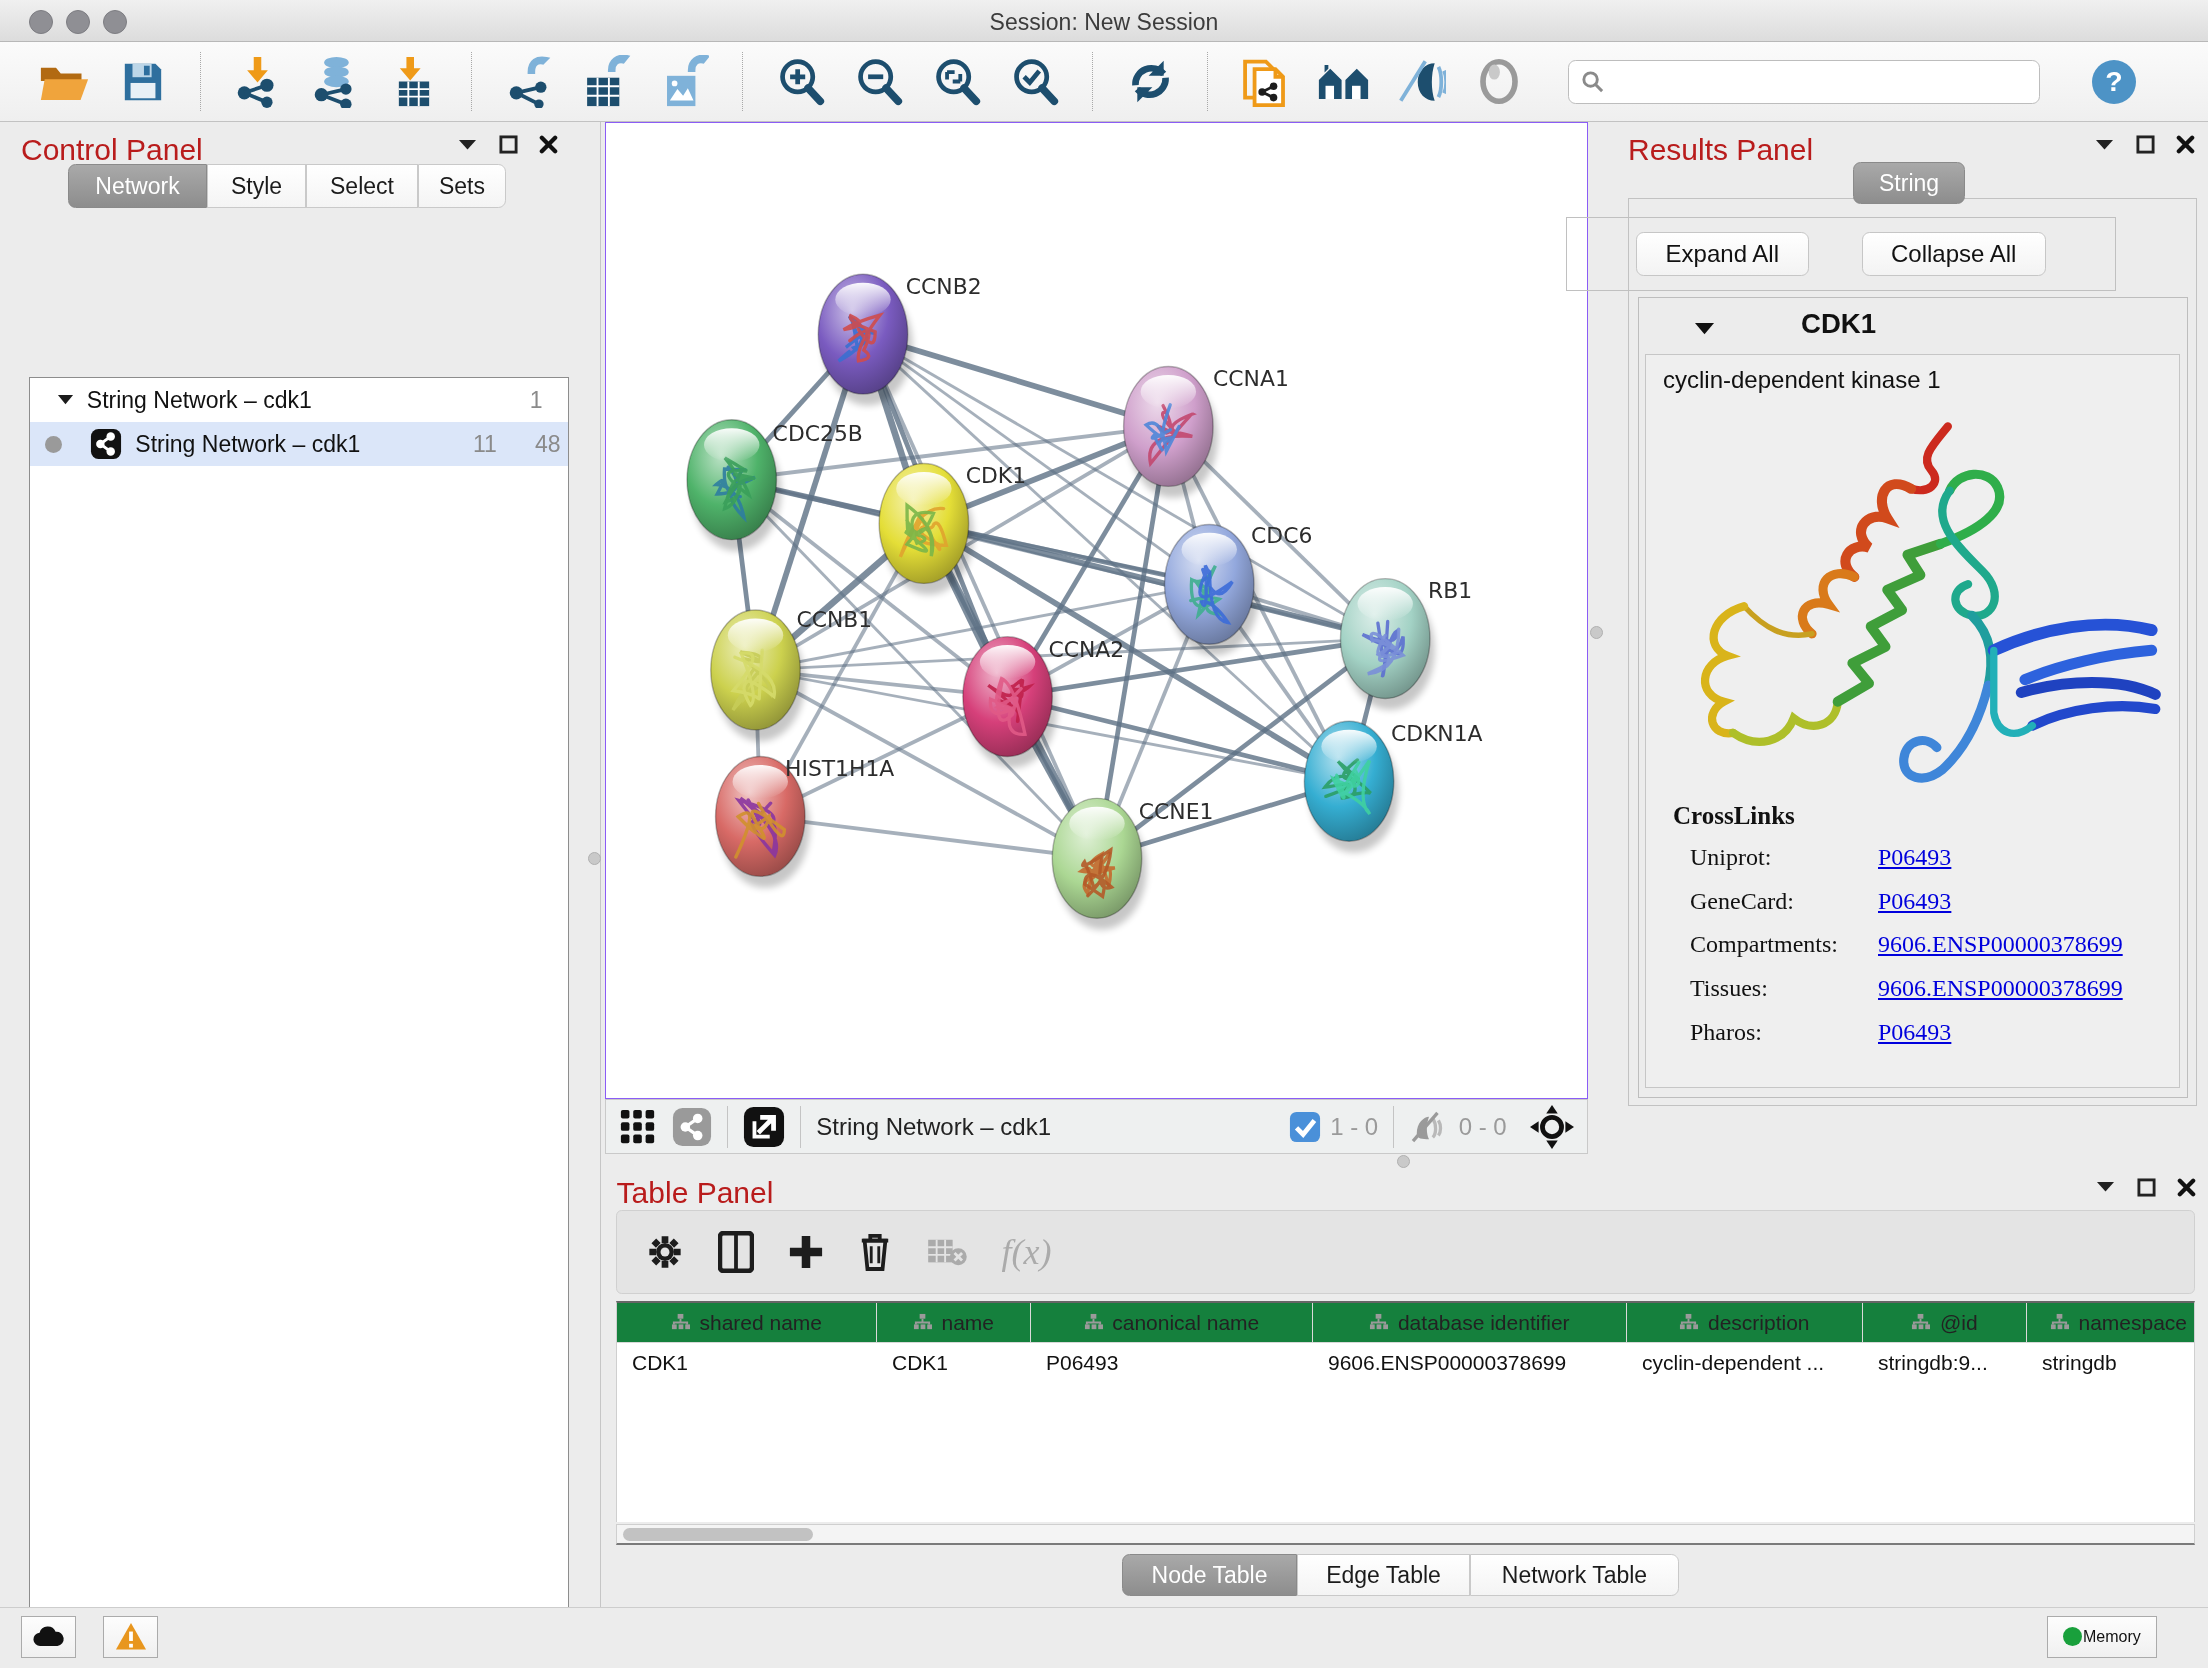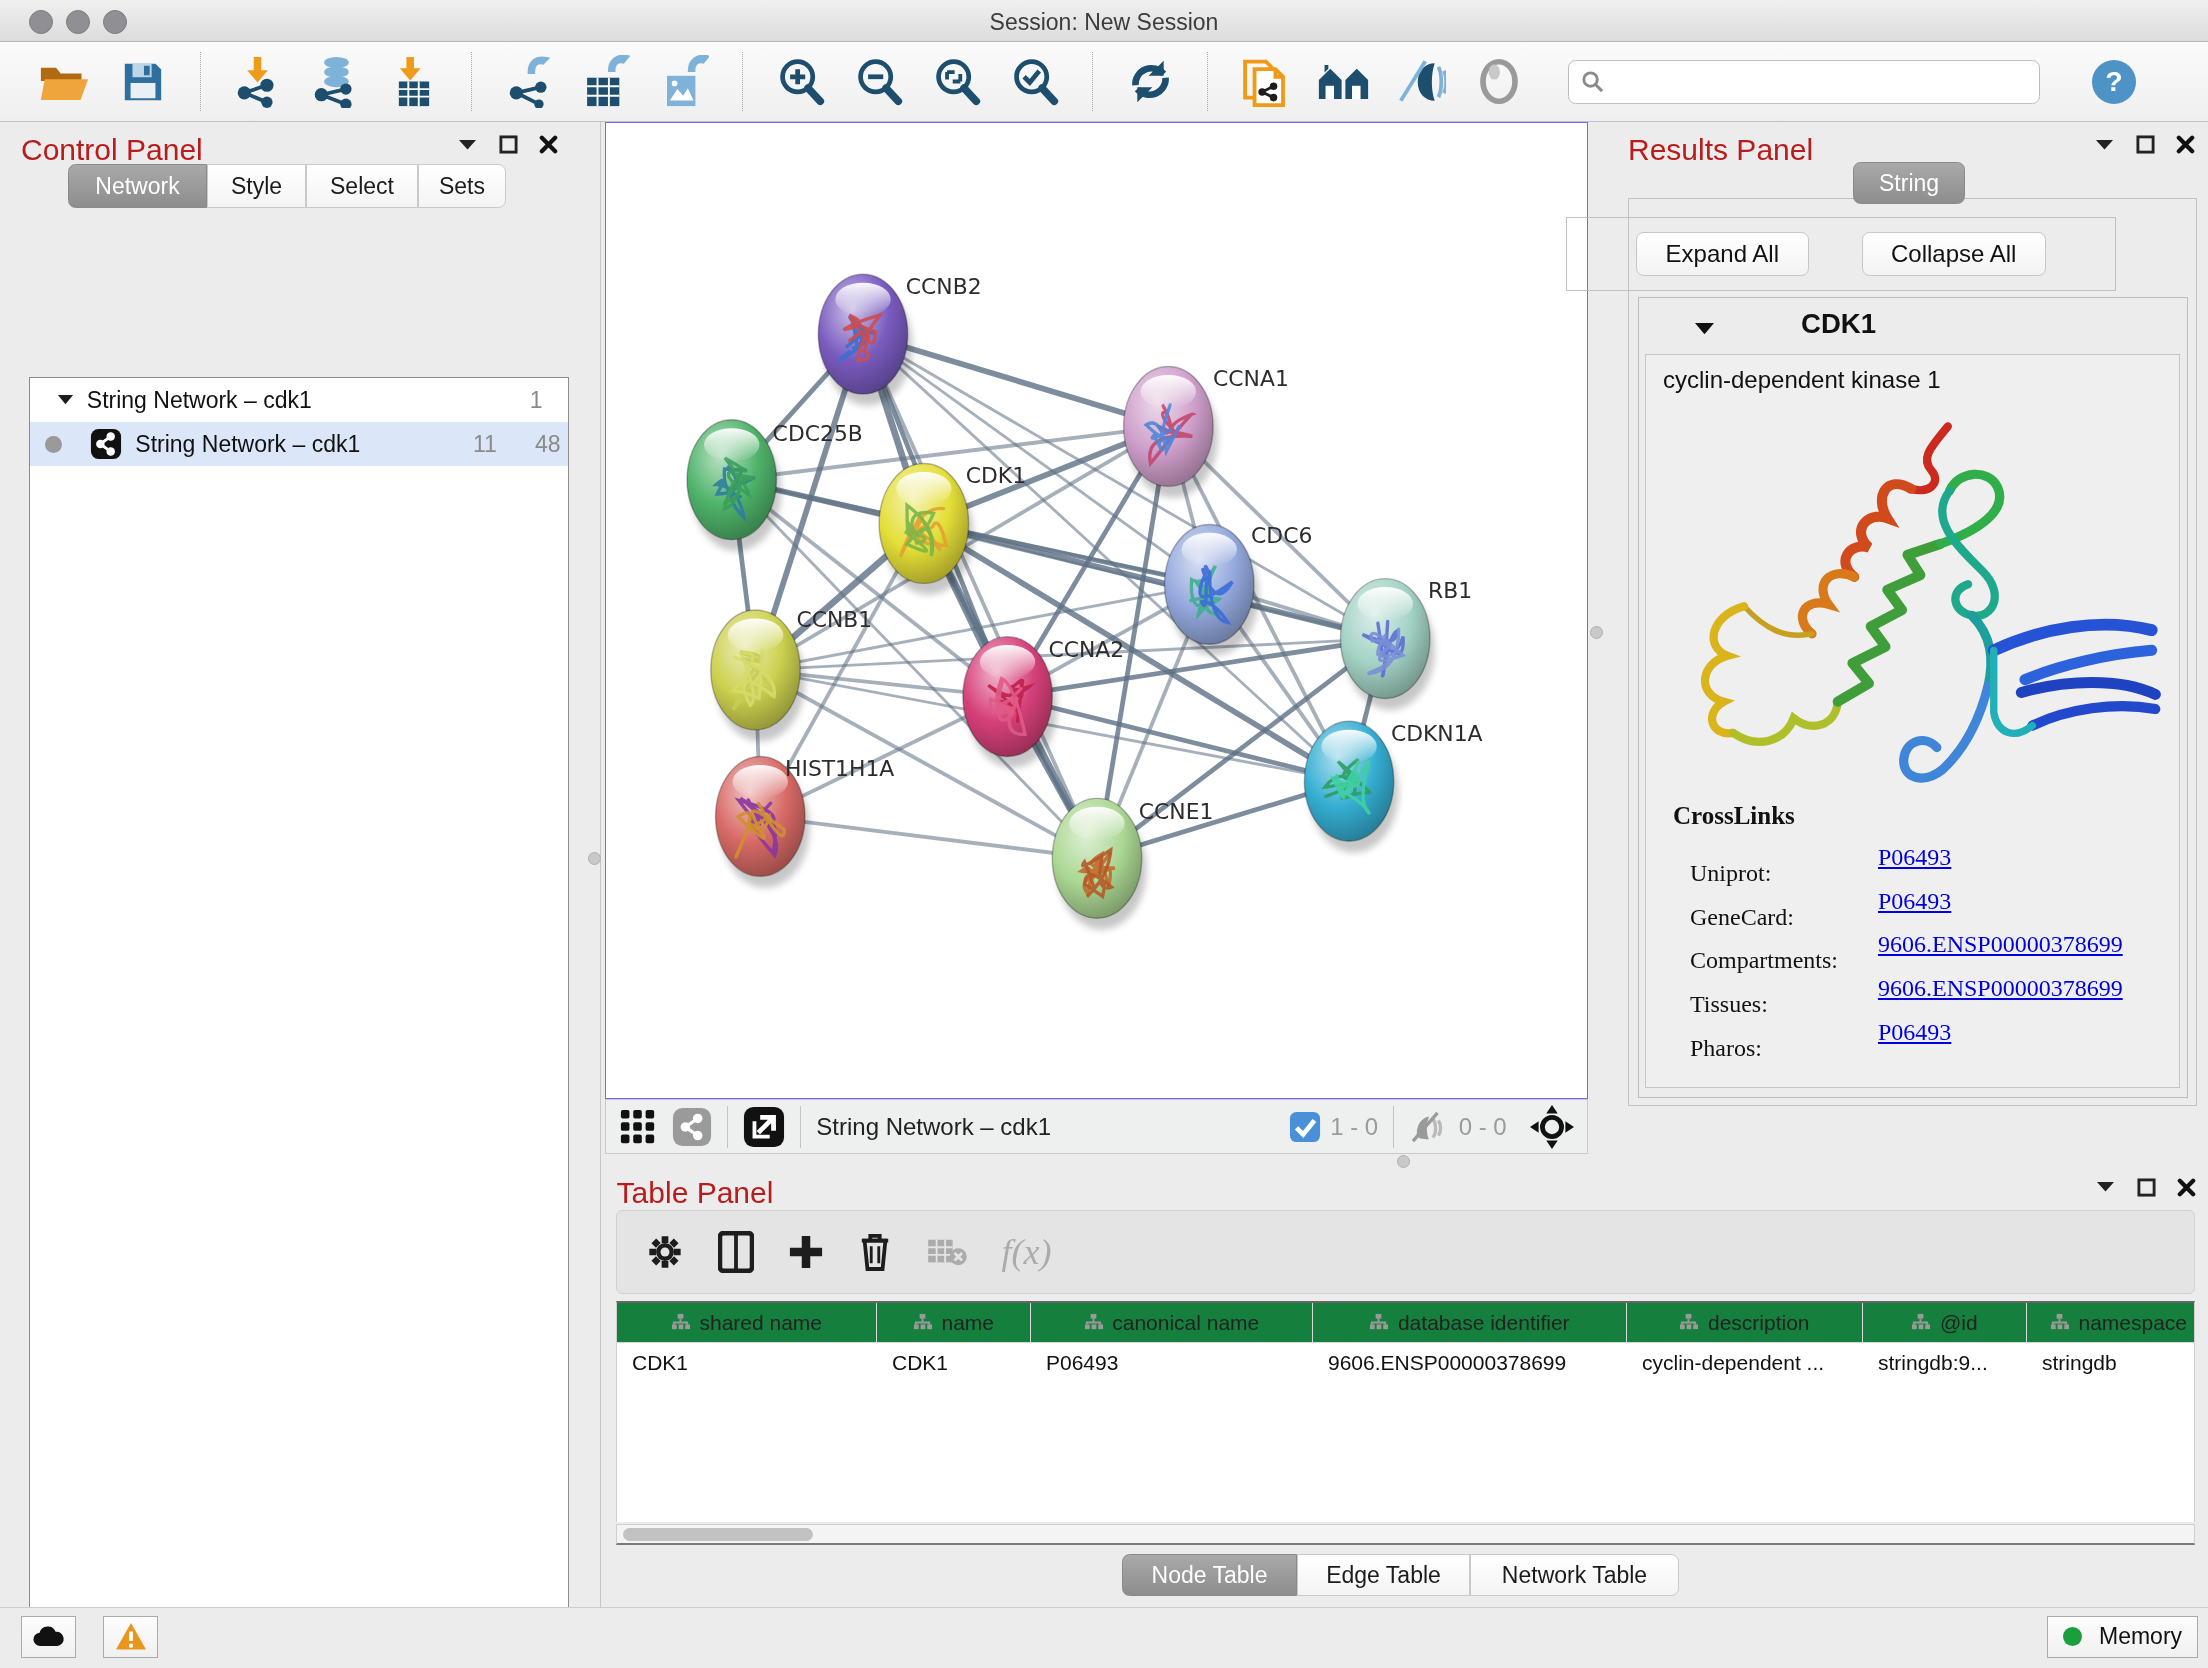--- a/index.html
+++ b/index.html
@@ -54,21 +54,21 @@
   
   .split-dot { width:13.3px; height:13.3px; border-radius:50%; background:#c9c9c9; border:1px solid #b0b0b0; }
 
   
   #results-outer { left:1628px; top:198px; width:569px; height:908px; border:1.9px solid #c2c2c2; background:#ececec; }
   .rp-btn { height:44px; padding:0 28.5px; background:linear-gradient(#ffffff,#f3f3f3); border:1px solid #c6c6c6;
     border-radius:7.6px; font-size:24px; color:#111; display:flex; align-items:center; }
   #cdk1-box { left:1638px; top:297px; width:550px; height:801px; border:1px solid #bdbdbd; background:#ececec; }
   #cdk1-inner { left:1645px; top:354px; width:535px; height:734px; border:1px solid #c6c6c6; background:#efefef; }
   .serif { font-family:"Liberation Serif", serif; }
-  .xl-label { font-size:24px; color:#111;margin-top:16px; }
+  .xl-label { font-size:24px; color:#111; }
   .xl-link { font-size:24px; color:#0000dd; text-decoration:underline; }
 
   
   #tp-toolbar { left:616px; top:1210px; width:1579px; height:84px; background:#e4e4e4; border:1px solid #d0d0d0;
     border-radius:5.7px; display:flex; align-items:center; gap:34px; padding-left:28.5px; }
   #tp-table { left:616px; top:1301px; width:1579px; height:221px; background:#fff; border-top:2.9px solid #666;
     border-left:1px solid #cfcfcf; border-right:1px solid #cfcfcf; overflow:hidden; }
   .th-row { display:flex; height:40px; background:#15803d; border-bottom:1.9px solid #d8d8d8; }
   .th { display:flex; align-items:center; justify-content:center; gap:9.5px; font-size:21px; color:#222;
     border-right:1px solid #dadada; overflow:hidden; white-space:nowrap; flex:none; }
@@ -76,21 +76,21 @@
   .td { font-size:21px; color:#111; padding-left:15px; display:flex; align-items:center;
     overflow:hidden; white-space:nowrap; flex:none; }
   #tp-scroll { left:616px; top:1524px; width:1579px; height:21px; background:#f4f4f4;
     border:1px solid #cfcfcf; border-bottom:2.9px solid #7a7a7a; }
   #tp-thumb { left:5.7px; top:2.9px; width:190px; height:13.3px; border-radius:7.6px; background:#c2c2c2; position:absolute; }
 
   
   #statusbar { left:0; top:1607px; width:2208px; height:61px; background:#ececec; border-top:1.9px solid #cdcdcd; }
   .sb-btn { height:42px; background:linear-gradient(#fdfdfd,#f0f0f0); border:1.9px solid #ababab;
     display:flex; align-items:center; justify-content:center; }
-  #memory-btn { gap:17px; font-size:23px; color:#111; padding:0 15px; }
+  #memory-btn { gap:1px; font-size:16px; color:#111; padding:0 15px; }
   .dot-green { width:19px; height:19px; border-radius:50%; }
 
   text.nlabel { font-family:"DejaVu Sans", sans-serif; font-size:23px; fill:#2c2c2c; }
 </style>
 </head>
 <body>
 
 <div id="titlebar" class="abs">
   <div class="traffic abs" style="left:28.5px"></div>
   <div class="traffic abs" style="left:66px"></div>

